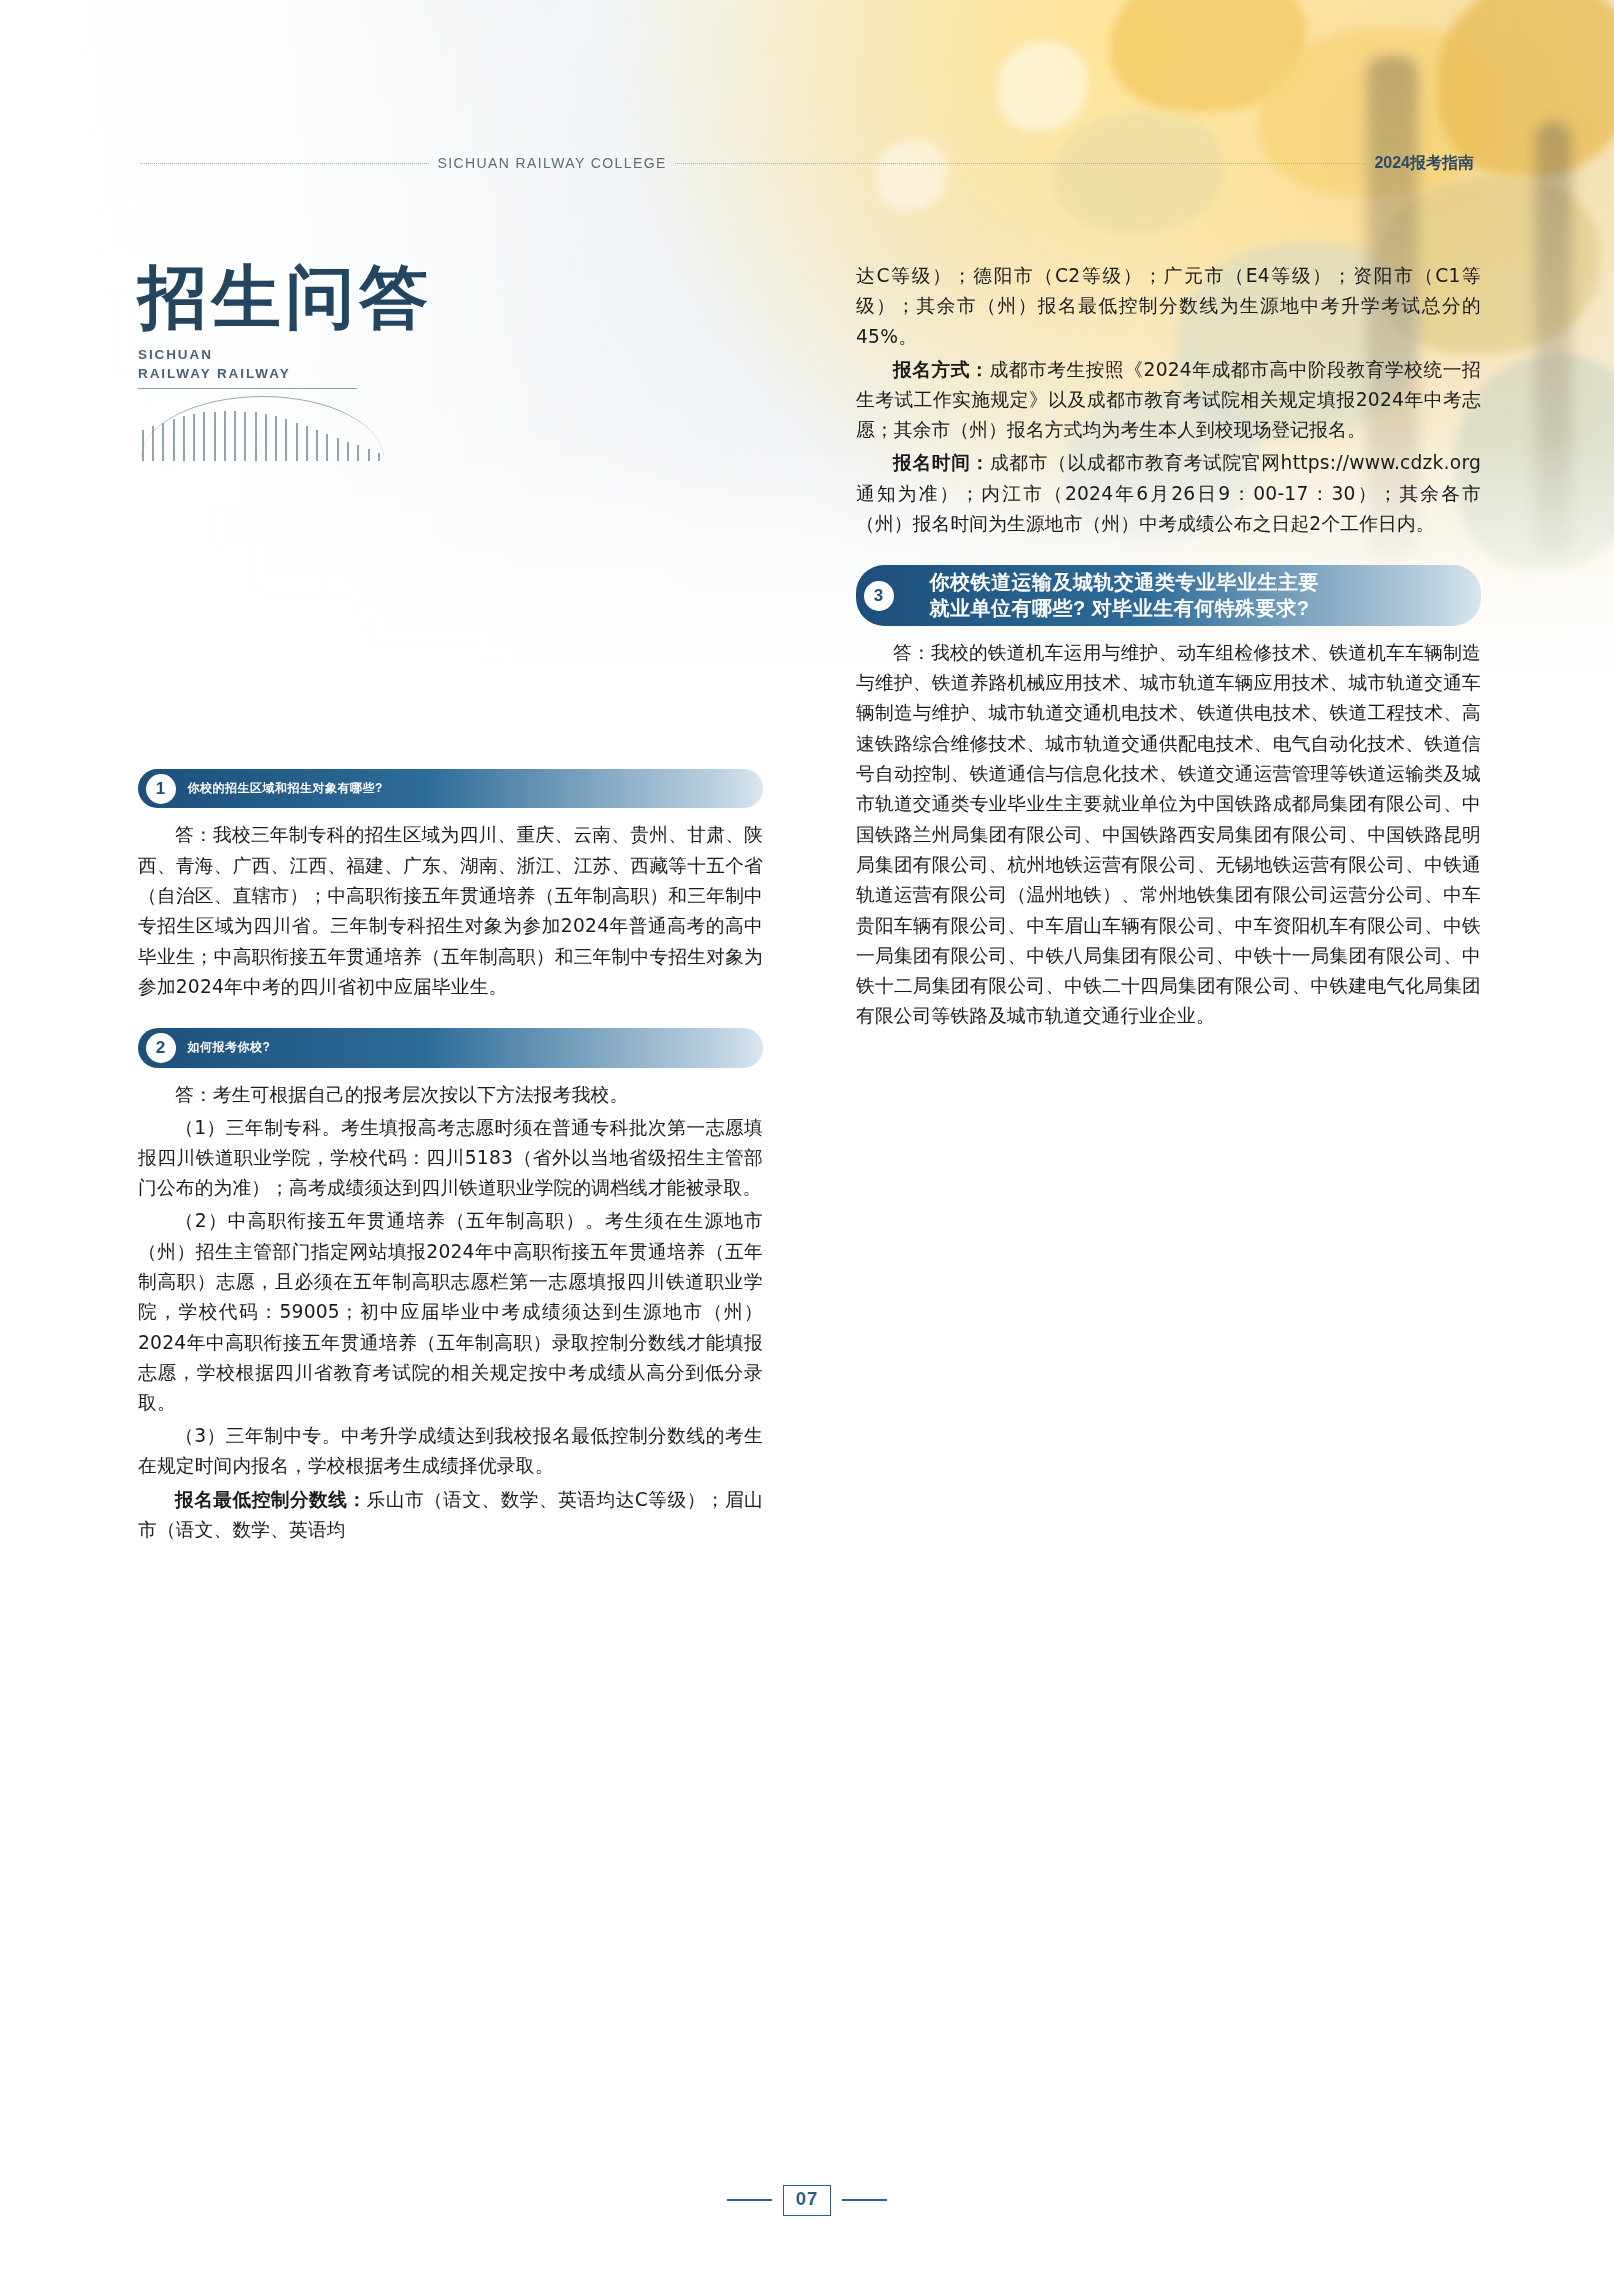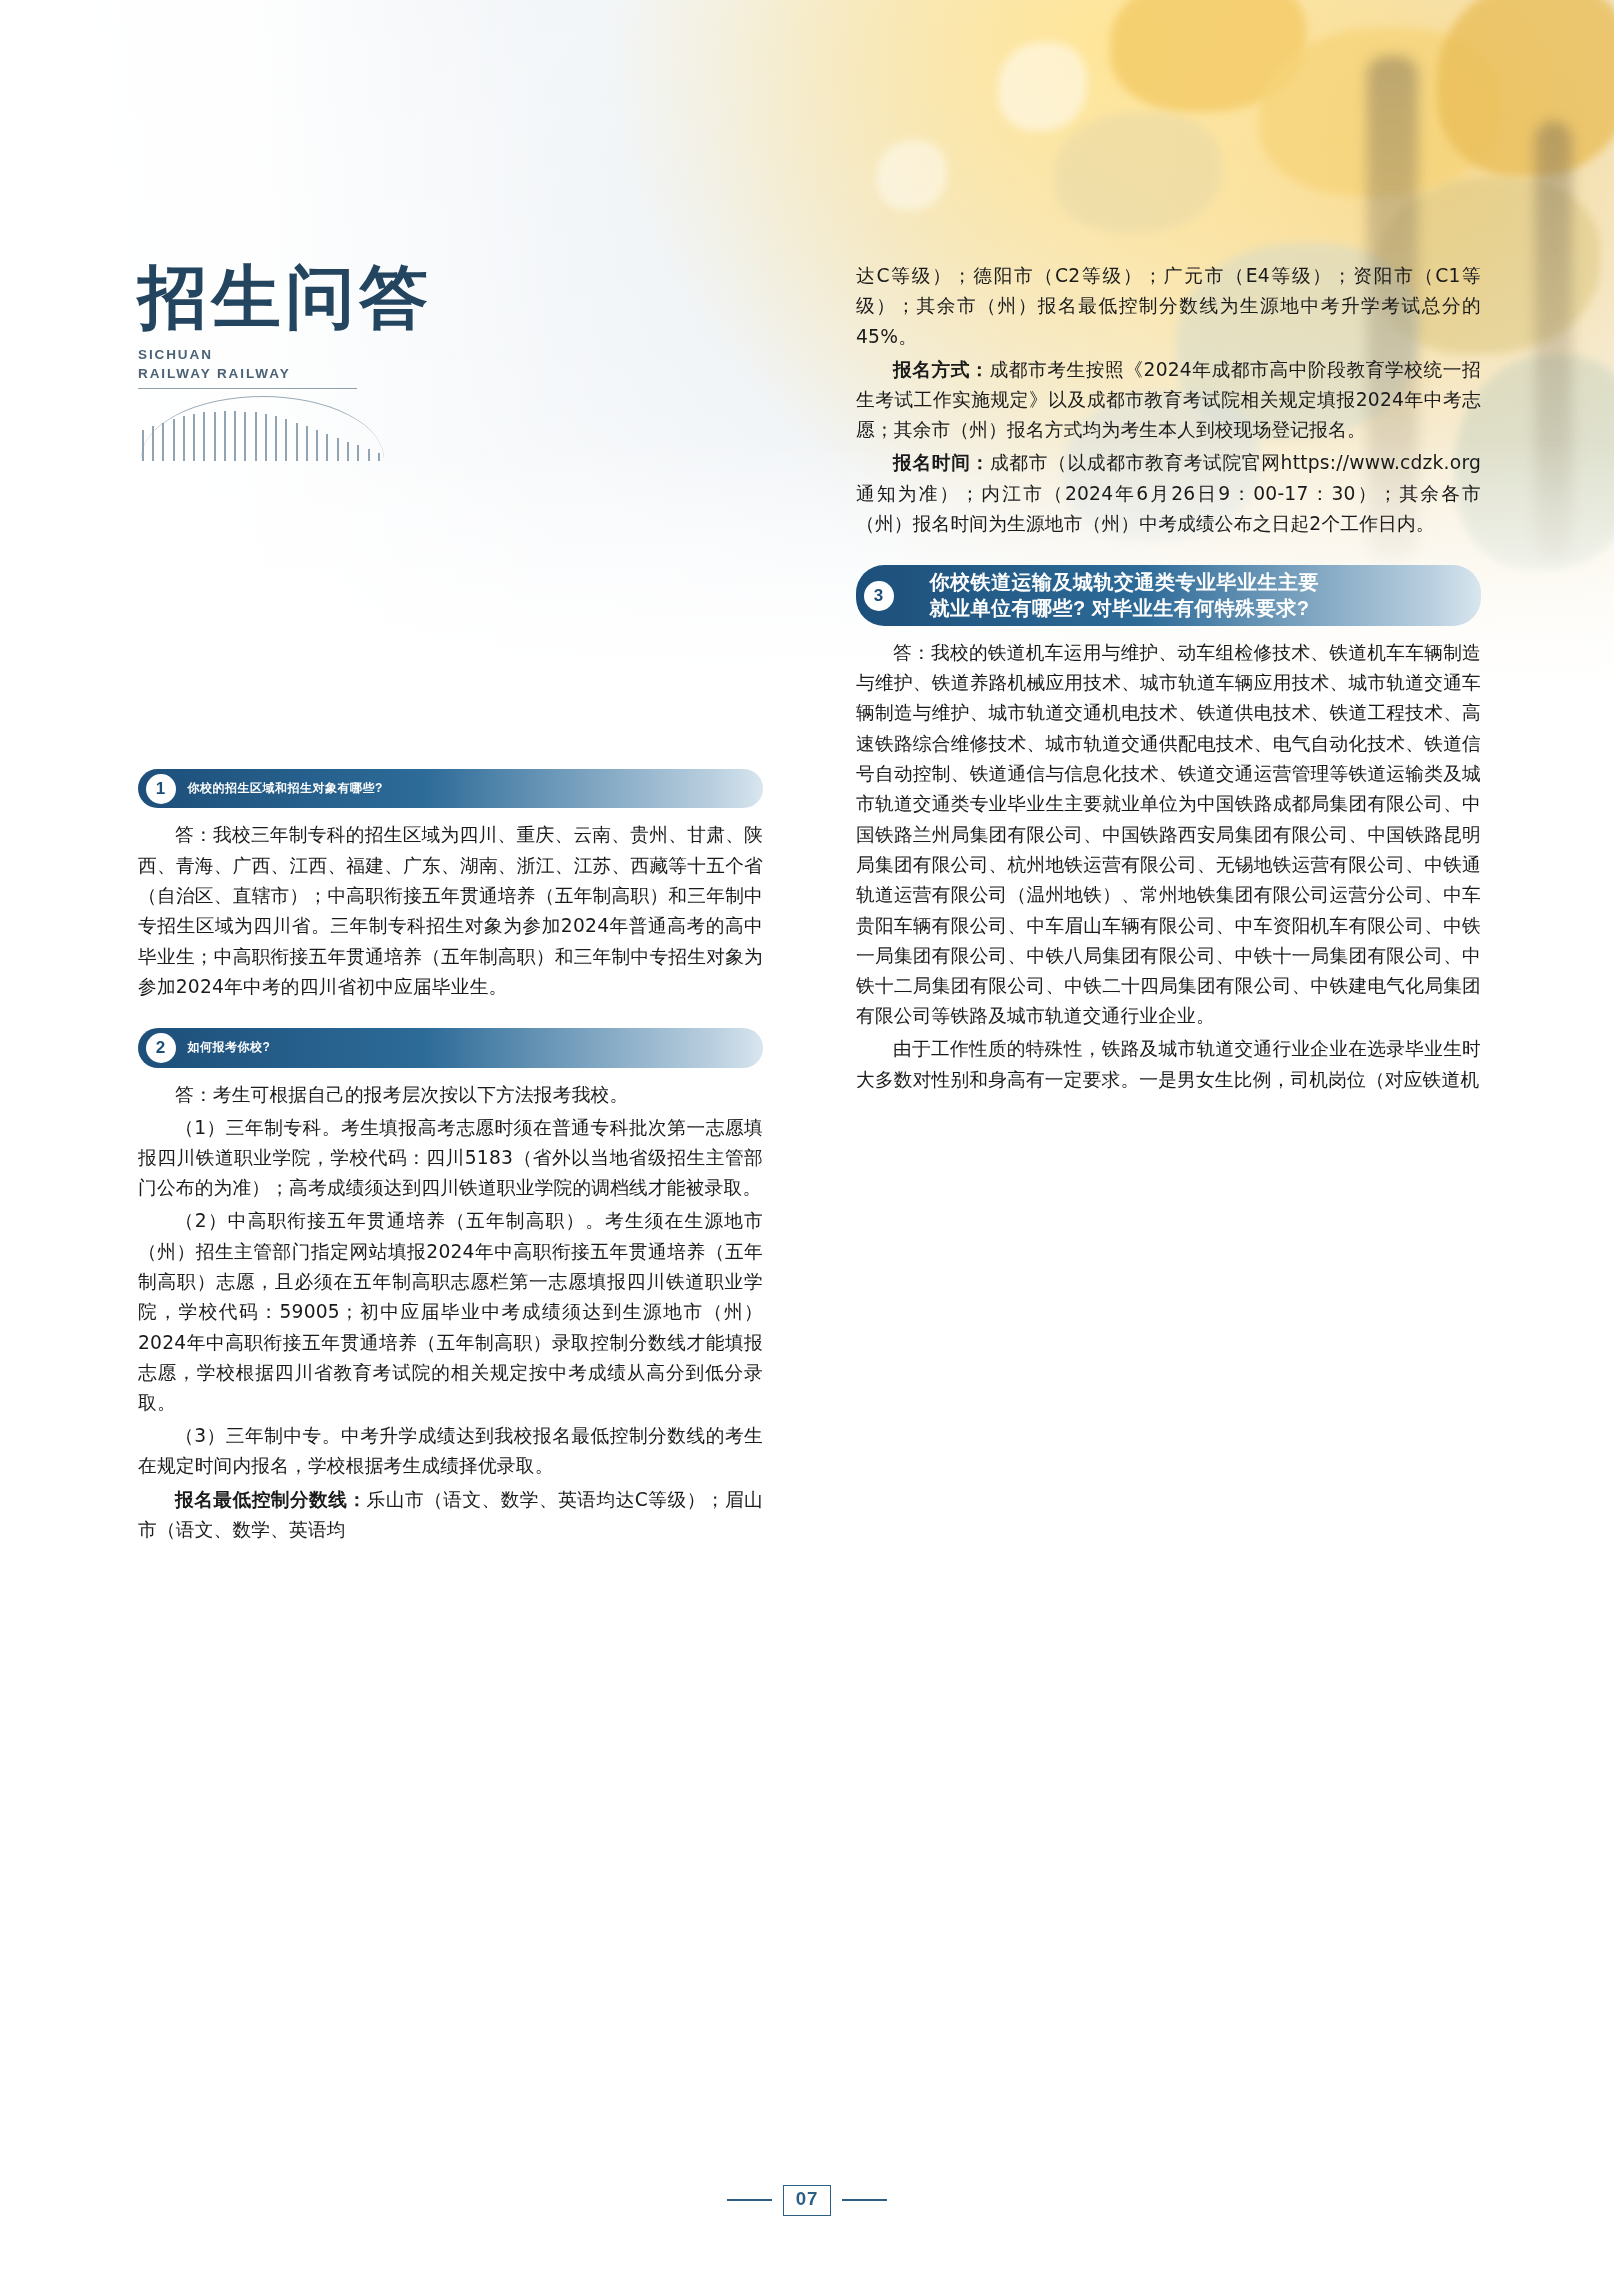--- a/index.html
+++ b/index.html
@@ -255,20 +255,26 @@
     <div class="leaf" style="left:1064px;top:392px;width:196px;height:149px;background:#d7dfe2;opacity:0.45;"></div>
     <div class="trunk" style="left:1367px;top:56px;width:51px;height:504px;"></div>
     <div class="trunk" style="left:1535px;top:121px;width:37px;height:438px;"></div>
     <div class="leaf" style="left:998px;top:42px;width:89px;height:89px;background:#ffffff;opacity:0.5;"></div>
     <div class="leaf" style="left:877px;top:140px;width:70px;height:70px;background:#ffffff;opacity:0.45;"></div>
 
     <div class="left-fade"></div>
     <div class="fade"></div>
   </div>
 
+  <div class="header">
+    <span class="dots short"></span>
+    <span class="eng">SICHUAN  RAILWAY  COLLEGE</span>
+    <span class="dots"></span>
+    <span class="guide">2024报考指南</span>
+  </div>
 
   <div class="masthead">
     <div class="cn">招生问答</div>
     <div class="en">
       <div>SICHUAN</div>
       <div>RAILWAY RAILWAY</div>
     </div>
     <div class="rule"></div>
     <div class="comb">
       <span class="arc"></span>
@@ -337,21 +343,20 @@
 
       <div class="qhead tall">
         <span class="num">3</span>
         <span class="qtext">
           <span>你校铁道运输及城轨交通类专业毕业生主要</span><br>
           <span>就业单位有哪些? 对毕业生有何特殊要求?</span>
         </span>
       </div>
 
       <p class="body">答：我校的铁道机车运用与维护、动车组检修技术、铁道机车车辆制造与维护、铁道养路机械应用技术、城市轨道车辆应用技术、城市轨道交通车辆制造与维护、城市轨道交通机电技术、铁道供电技术、铁道工程技术、高速铁路综合维修技术、城市轨道交通供配电技术、电气自动化技术、铁道信号自动控制、铁道通信与信息化技术、铁道交通运营管理等铁道运输类及城市轨道交通类专业毕业生主要就业单位为中国铁路成都局集团有限公司、中国铁路兰州局集团有限公司、中国铁路西安局集团有限公司、中国铁路昆明局集团有限公司、杭州地铁运营有限公司、无锡地铁运营有限公司、中铁通轨道运营有限公司（温州地铁）、常州地铁集团有限公司运营分公司、中车贵阳车辆有限公司、中车眉山车辆有限公司、中车资阳机车有限公司、中铁一局集团有限公司、中铁八局集团有限公司、中铁十一局集团有限公司、中铁十二局集团有限公司、中铁二十四局集团有限公司、中铁建电气化局集团有限公司等铁路及城市轨道交通行业企业。</p>
-      <p class="body">由于工作性质的特殊性，铁路及城市轨道交通行业企业在选录毕业生时大多数对性别和身高有一定要求。一是男女生比例，司机岗位（对应铁道机</p>
     </div>
   </div>
 
   <div class="footer">
     <span class="dash"></span>
     <span class="pagebox">07</span>
     <span class="dash"></span>
   </div>
 
 </div>

